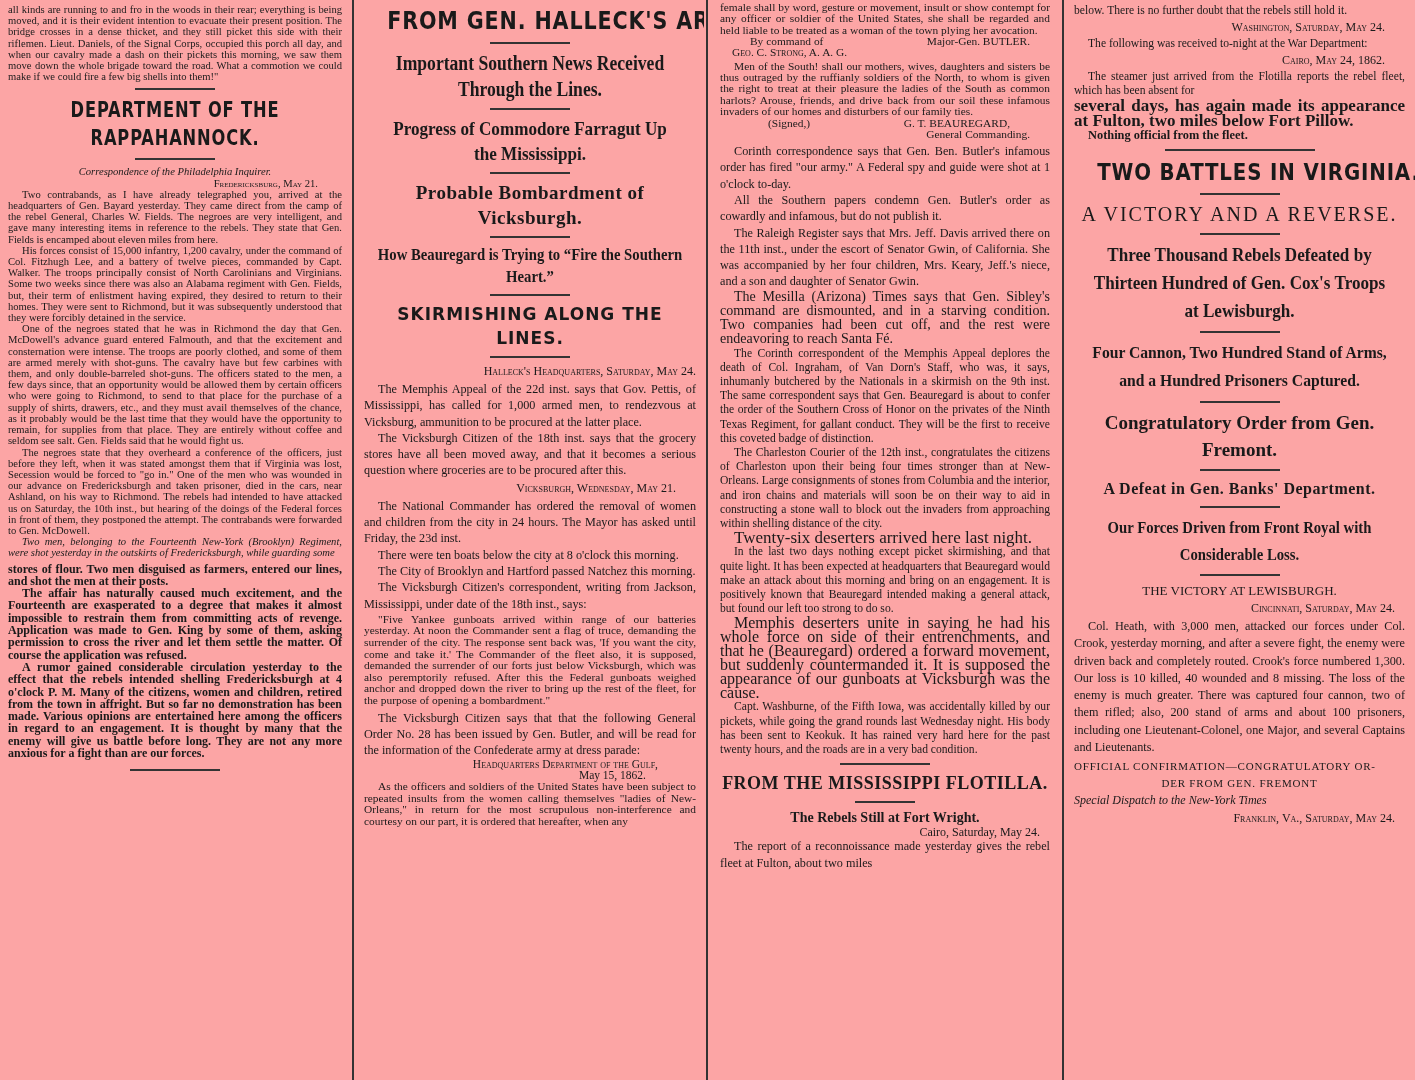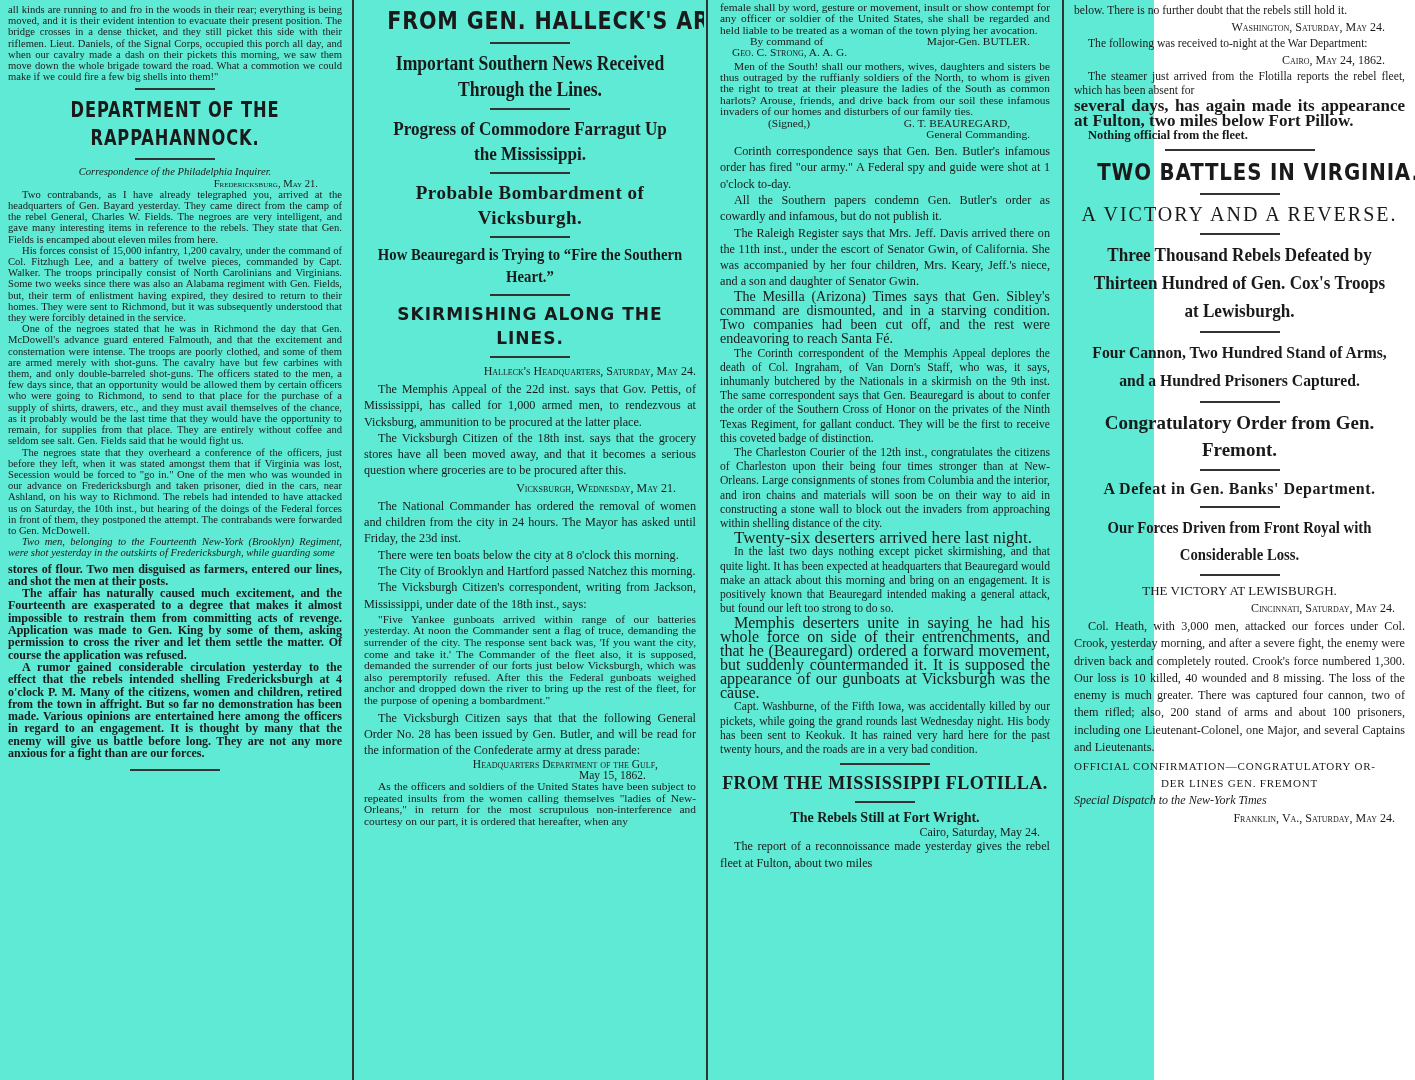--- a/index.html
+++ b/index.html
@@ -1,17 +1,17 @@
 <!DOCTYPE html>
 <html><head>
 <meta charset="utf-8">
 <style>
   html, body { margin: 0; padding: 0; background: #ffffff; }
   body { width: 1415px; height: 1080px; overflow: hidden; position: relative; color: #1a1a1a; }
-  .page { position: absolute; left: 0; top: 0; width: 1154px; height: 1080px; background: #5eead4; }
+  .page { position: absolute; left: 0; top: 0; width: 1415px; height: 1080px; background: #fca5a5; }
   .col { position: absolute; top: 0; height: 1080px; overflow: hidden; box-sizing: border-box; }
   .col1 { left: 0; width: 350px; padding: 4px 8px 0 8px; }
   .col2 { left: 352px; width: 352px; padding: 6px 8px 0 10px; border-left: 2px solid #333; }
   .col3 { left: 706px; width: 354px; padding: 2px 10px 0 12px; border-left: 2px solid #333; }
   .col4 { left: 1062px; width: 353px; padding: 4px 10px 0 10px; border-left: 2px solid #333; }
   p, .para { margin: 0; font-family: "Liberation Serif", serif; text-align: justify; }
   .body-sm { font-size: 10.6px; line-height: 11.2px; }
   .body-md { font-size: 12.2px; line-height: 16.3px; }
   .body-bold { font-size: 12px; line-height: 12.3px; font-weight: bold; }
   .indent { text-indent: 14px; }
@@ -137,18 +137,18 @@
     <div class="head-serif" style="font-size:19px; line-height:27px;">Congratulatory Order from Gen. Fremont.</div>
     <div class="rule short"></div>
     <div class="head-serif" style="font-size:16px; line-height:23px; font-weight:900; letter-spacing:0.5px;">A Defeat in Gen. Banks' Department.</div>
     <div class="rule short"></div>
     <div class="head-serif head-mid" style="line-height:27px;">Our Forces Driven from Front Royal with Considerable Loss.</div>
     <div class="rule short"></div>
     <p class="para center" style="font-size:13px; line-height:17px;">THE VICTORY AT LEWISBURGH.</p>
     <p class="para dateline" style="margin-right:10px;">Cincinnati, Saturday, May 24.</p>
     <p class="para body-md indent" style="font-size:12.2px; line-height:17.3px;">Col. Heath, with 3,000 men, attacked our forces under Col. Crook, yesterday morning, and after a severe fight, the enemy were driven back and completely routed. Crook's force numbered 1,300. Our loss is 10 killed, 40 wounded and 8 missing. The loss of the enemy is much greater. There was captured four cannon, two of them rifled; also, 200 stand of arms and about 100 prisoners, including one Lieutenant-Colonel, one Major, and several Captains and Lieutenants.</p>
     <p class="para" style="font-size:11px; line-height:17px; letter-spacing:0.8px; margin-top:2px;">OFFICIAL CONFIRMATION—CONGRATULATORY OR-</p>
-    <p class="para center" style="font-size:11px; line-height:17px; letter-spacing:0.8px;">DER LINES GEN. FREMONT</p>
+    <p class="para center" style="font-size:11px; line-height:17px; letter-spacing:0.8px;">DER FROM GEN. FREMONT</p>
     <p class="para italic" style="font-size:12px; line-height:17px;">Special Dispatch to the New-York Times</p>
     <p class="para dateline" style="margin-right:10px;">Franklin, Va., Saturday, May 24.</p>
   </div>
 
 </div>
 
 </body></html>

